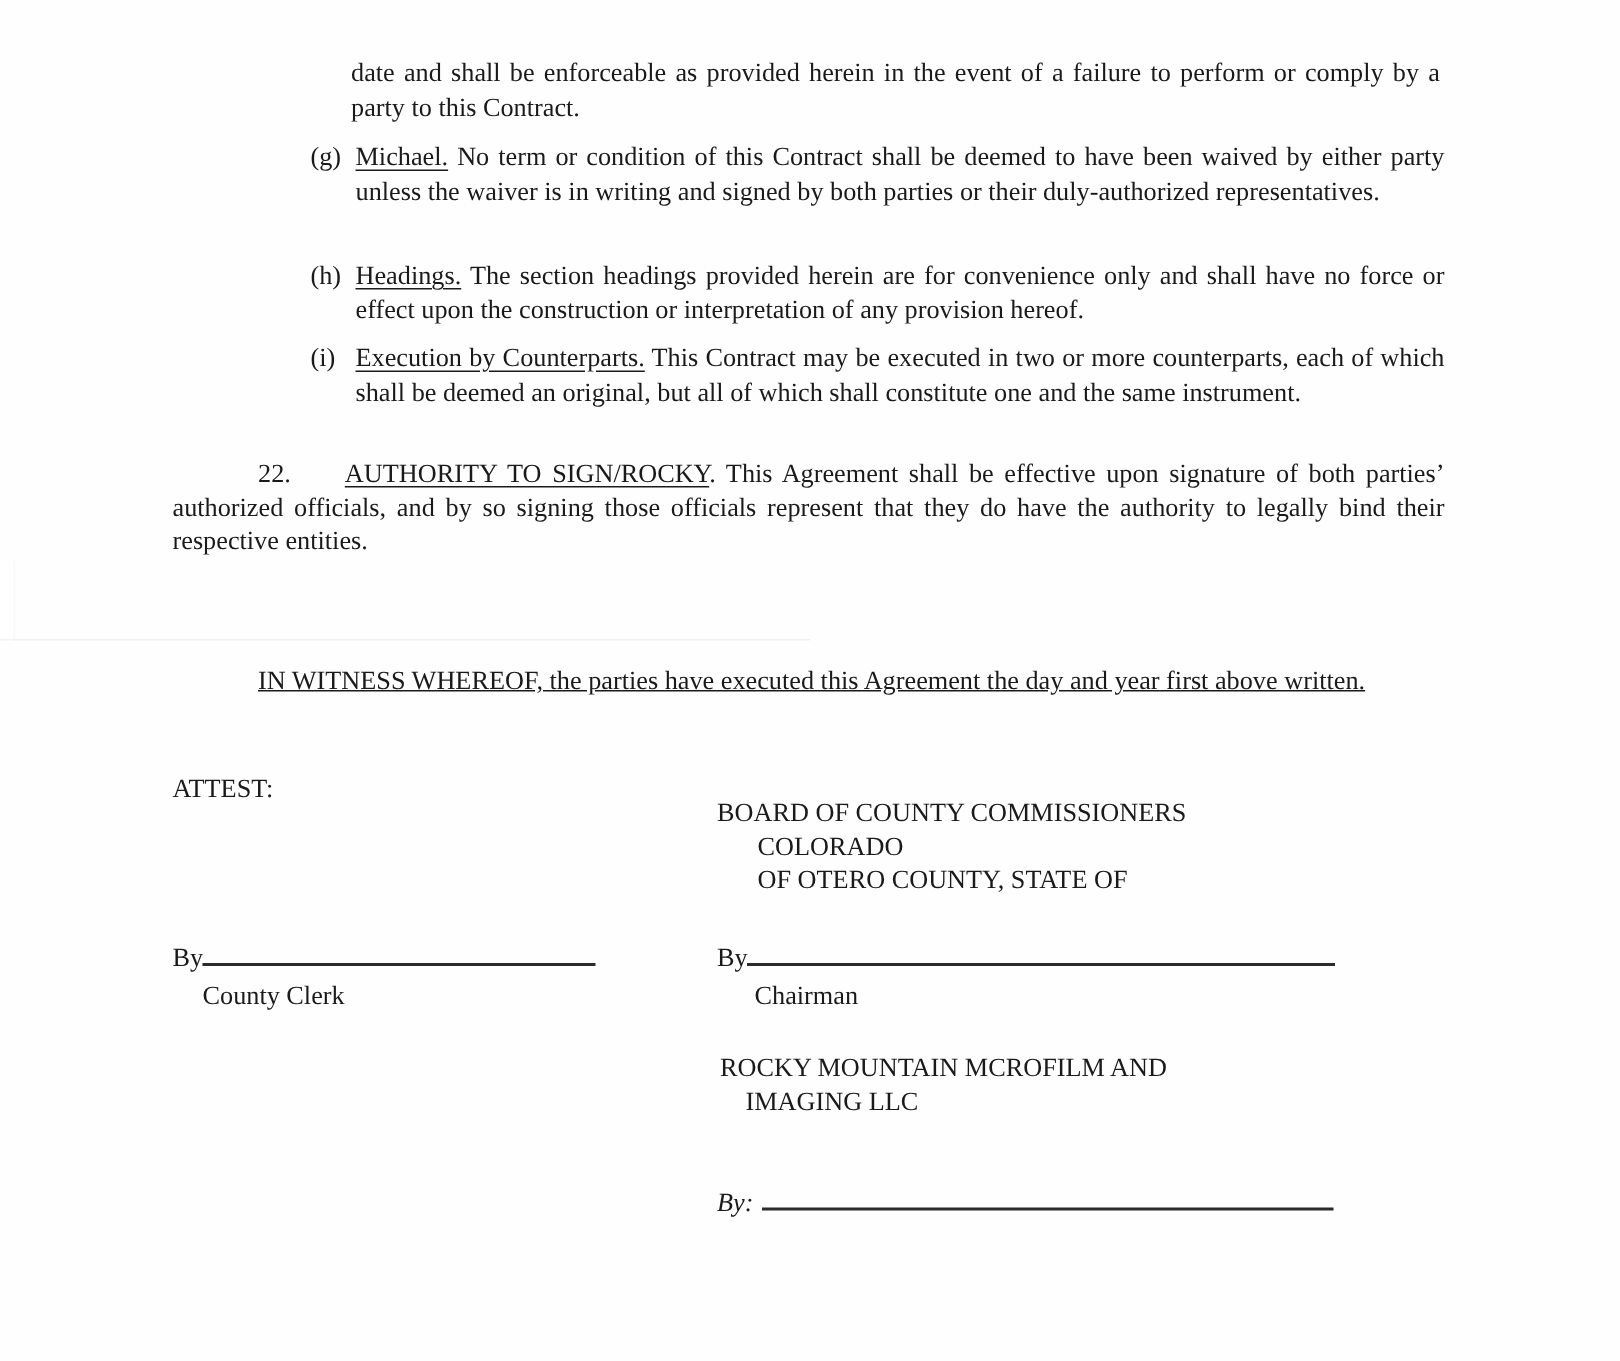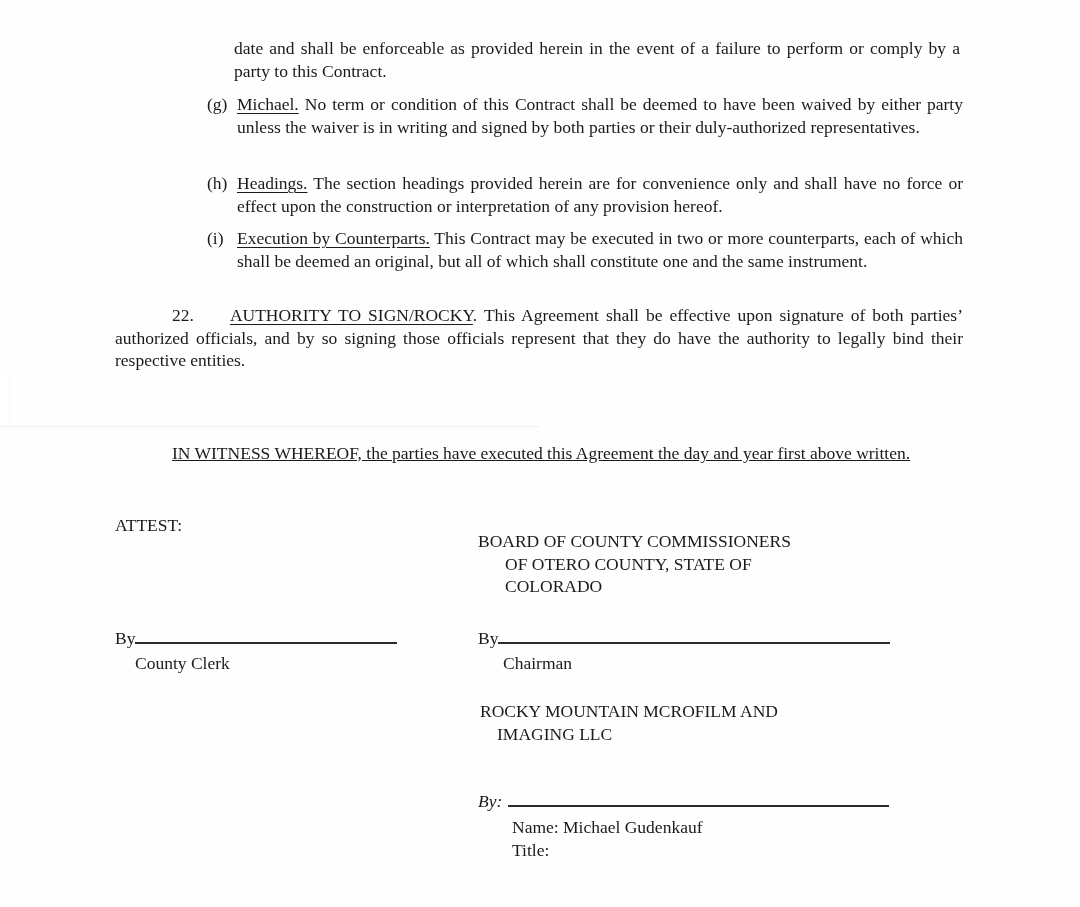--- a/index.html
+++ b/index.html
@@ -78,35 +78,31 @@
   </div>
 
   <p class="para sec22"><span>22.</span><span class="tabgap"></span><span class="u">AUTHORITY TO SIGN/ROCKY</span><span>.  This Agreement shall be effective upon signature of both parties’ authorized officials, and by so signing those officials represent that they do have the authority to legally bind their respective entities.</span></p>
 
   <p class="para witness">IN WITNESS WHEREOF, the parties have executed this Agreement the day and year first above written.</p>
 
   <div class="attest">ATTEST:</div>
 
   <div class="board">
     <div>BOARD OF COUNTY COMMISSIONERS</div>
+    <div class="ind">COLORADO</div>
     <div class="ind">OF OTERO COUNTY, STATE OF</div>
-    <div class="ind">COLORADO</div>
   </div>
 
   <div class="byline by-left"><span>By</span><span class="sigline w262"></span></div>
   <div class="subtitle clerk">County Clerk</div>
 
   <div class="byline by-right"><span>By</span><span class="sigline w392"></span></div>
   <div class="subtitle chairman">Chairman</div>
 
   <div class="company">
     <div>ROCKY MOUNTAIN MCROFILM AND</div>
     <div class="ind">IMAGING LLC</div>
   </div>
 
   <div class="byline by-bottom"><span>By:</span><span class="sigline w381"></span></div>
 
-  <div class="nametitle">
-    <div>Name: Michael Gudenkauf</div>
-    <div>Title:</div>
-  </div>
 
 </div>
 
 </body></html>

